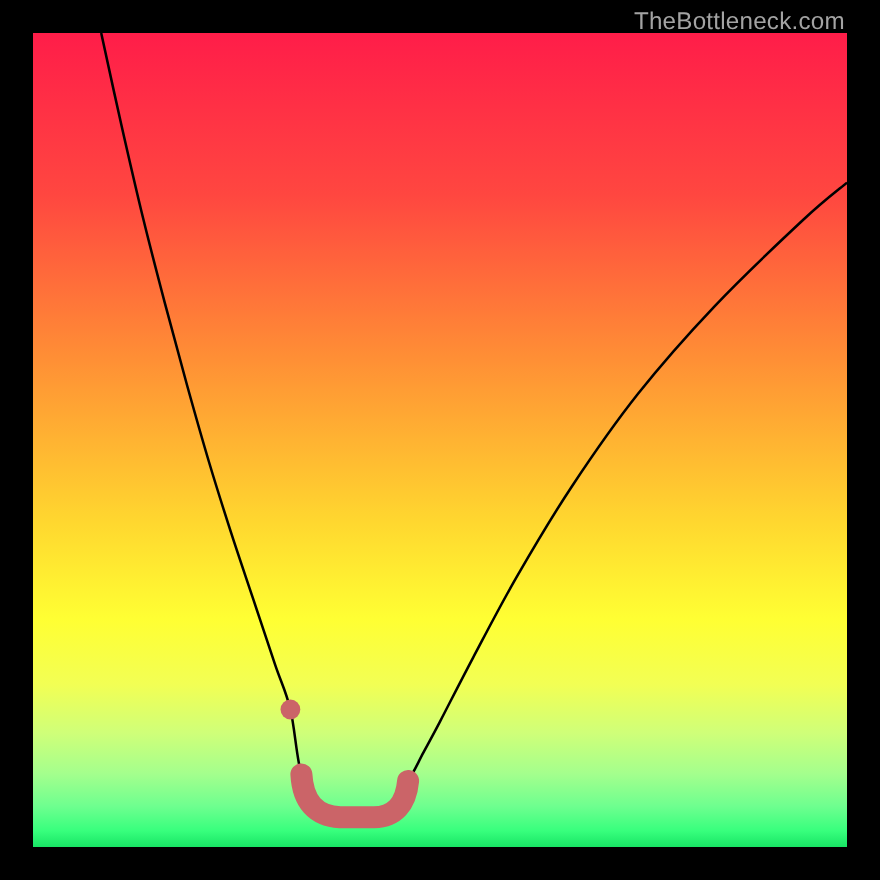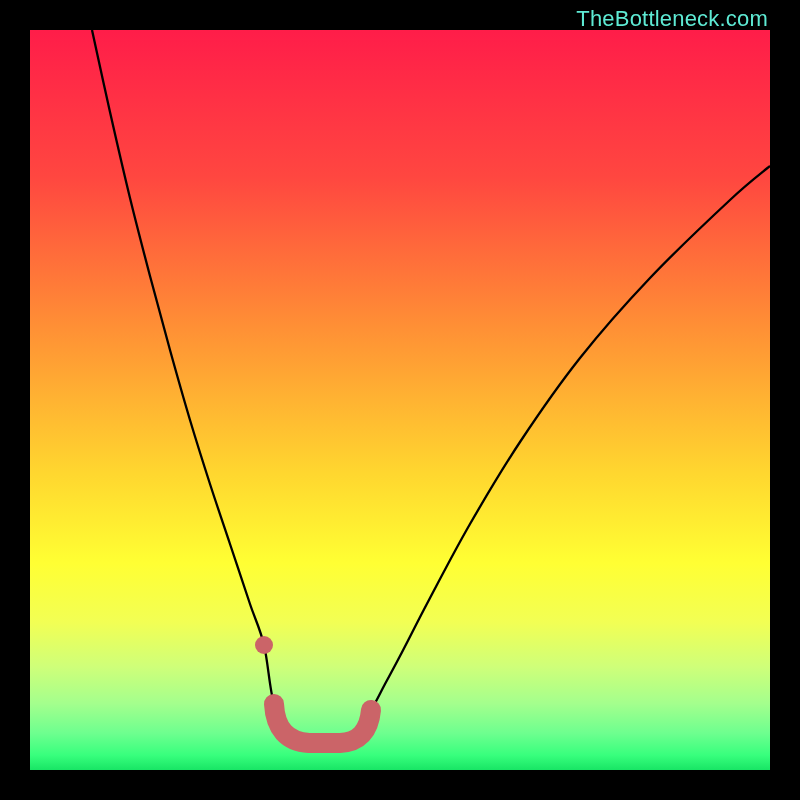--- a/index.html
+++ b/index.html
@@ -30,21 +30,21 @@
     position: absolute;
     left: 0;
     top: 0;
     width: 100%;
     height: 100%;
   }
   .watermark {
     position: absolute;
     top: 6px;
     right: 32px;
-    color: #5eead4;
+    color: #a3a3a3;
     font-size: 22px;
     letter-spacing: 0.2px;
     font-weight: 400;
   }
 </style>
 </head>
 <body>
 
 <div class="watermark">TheBottleneck.com</div>
 

